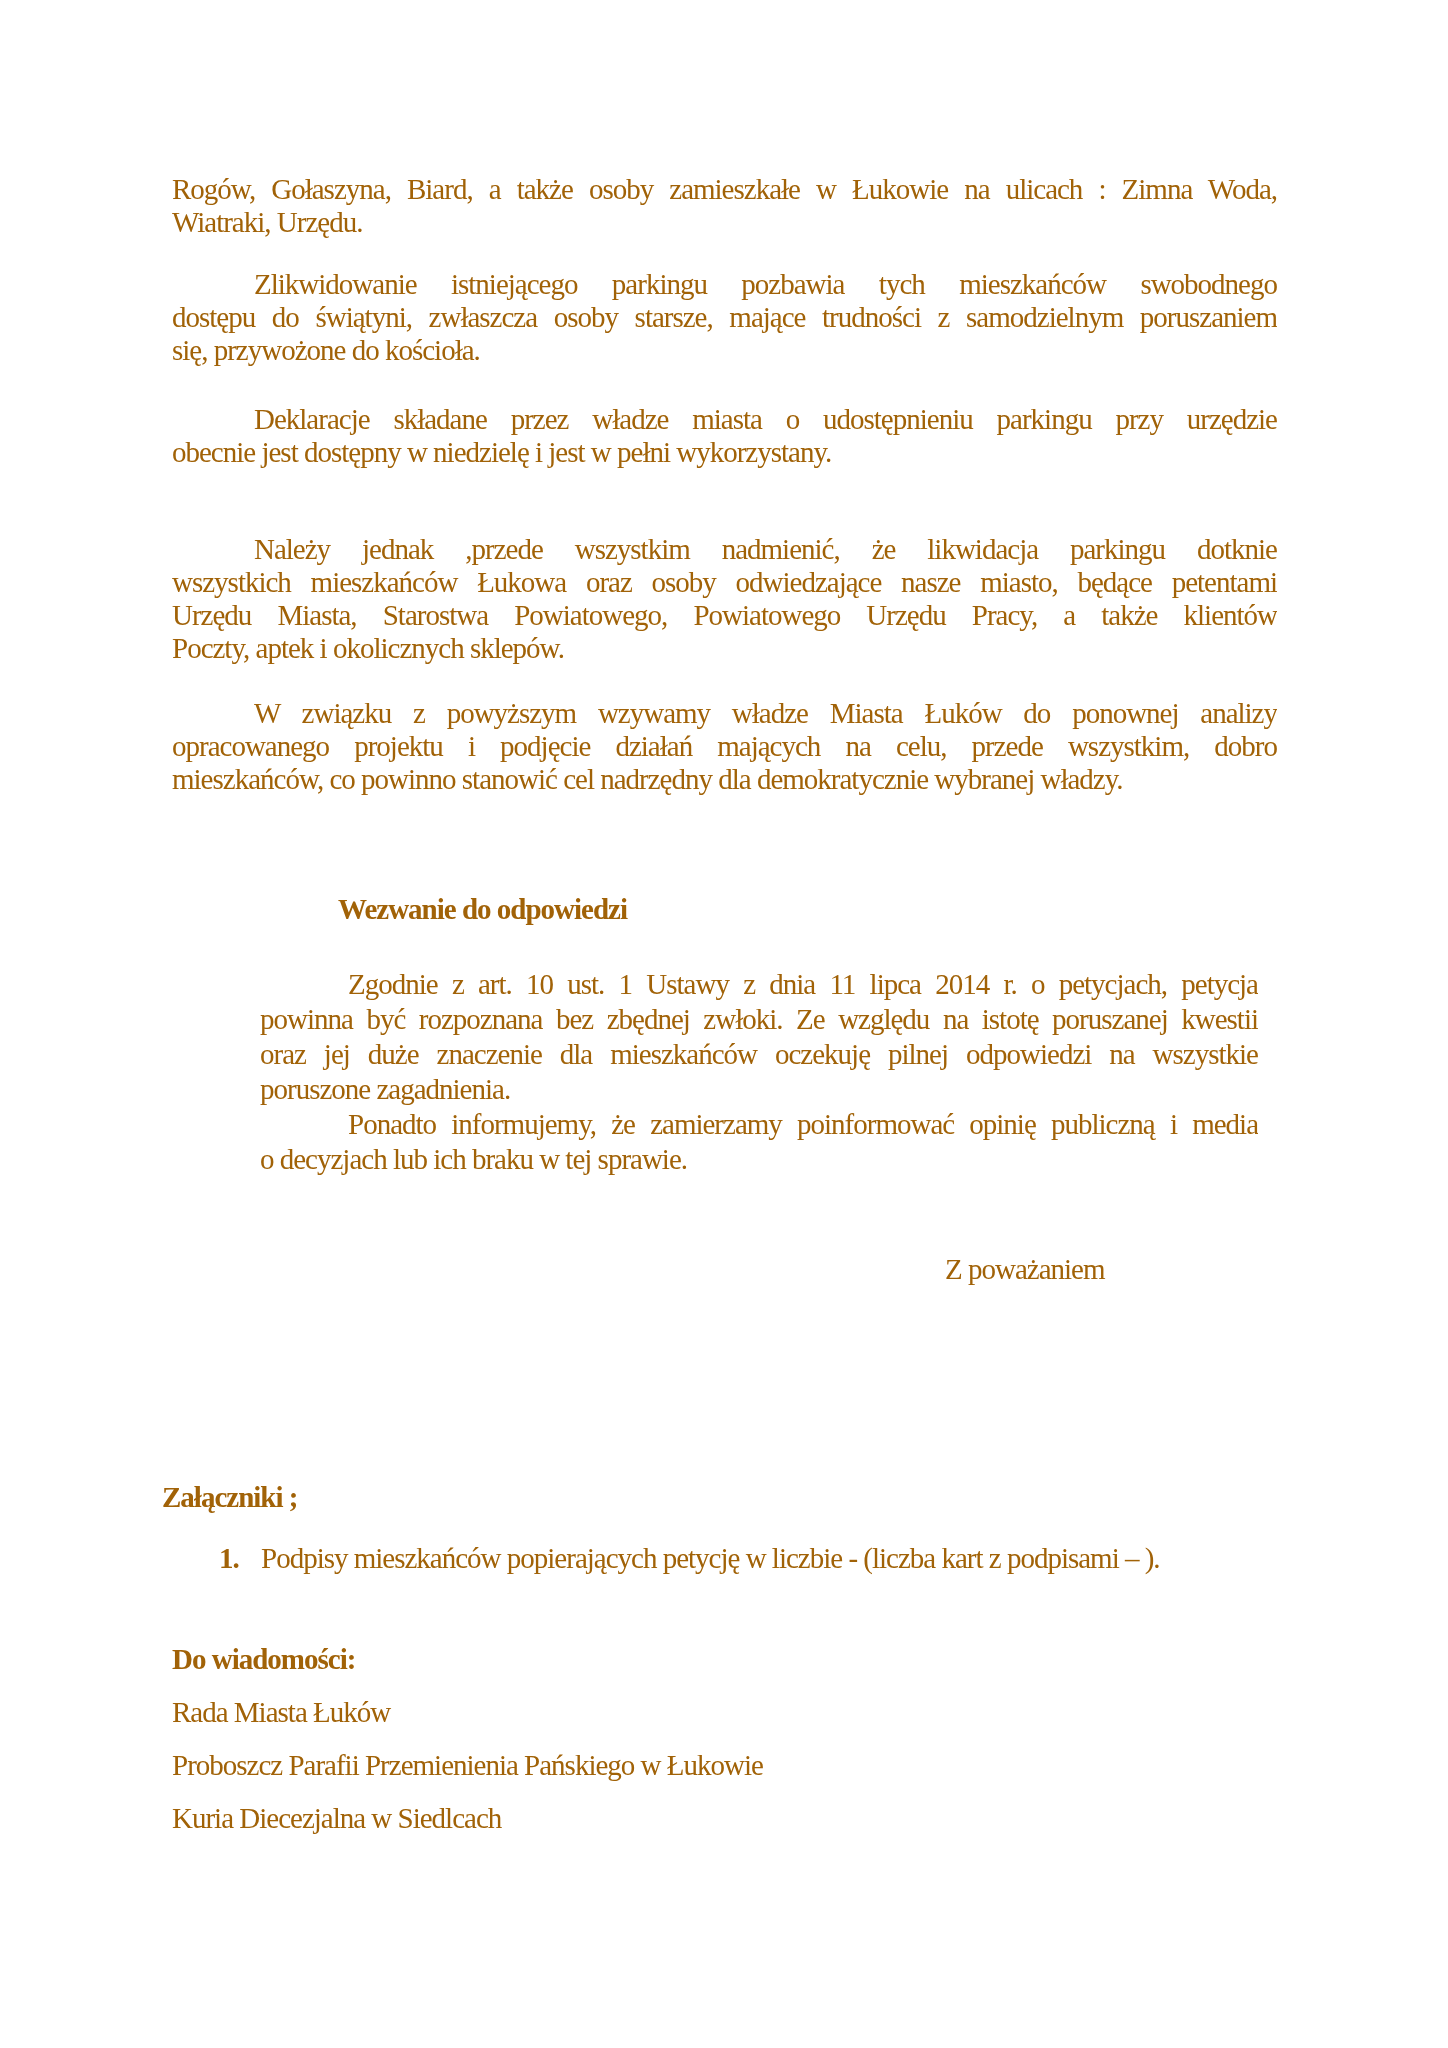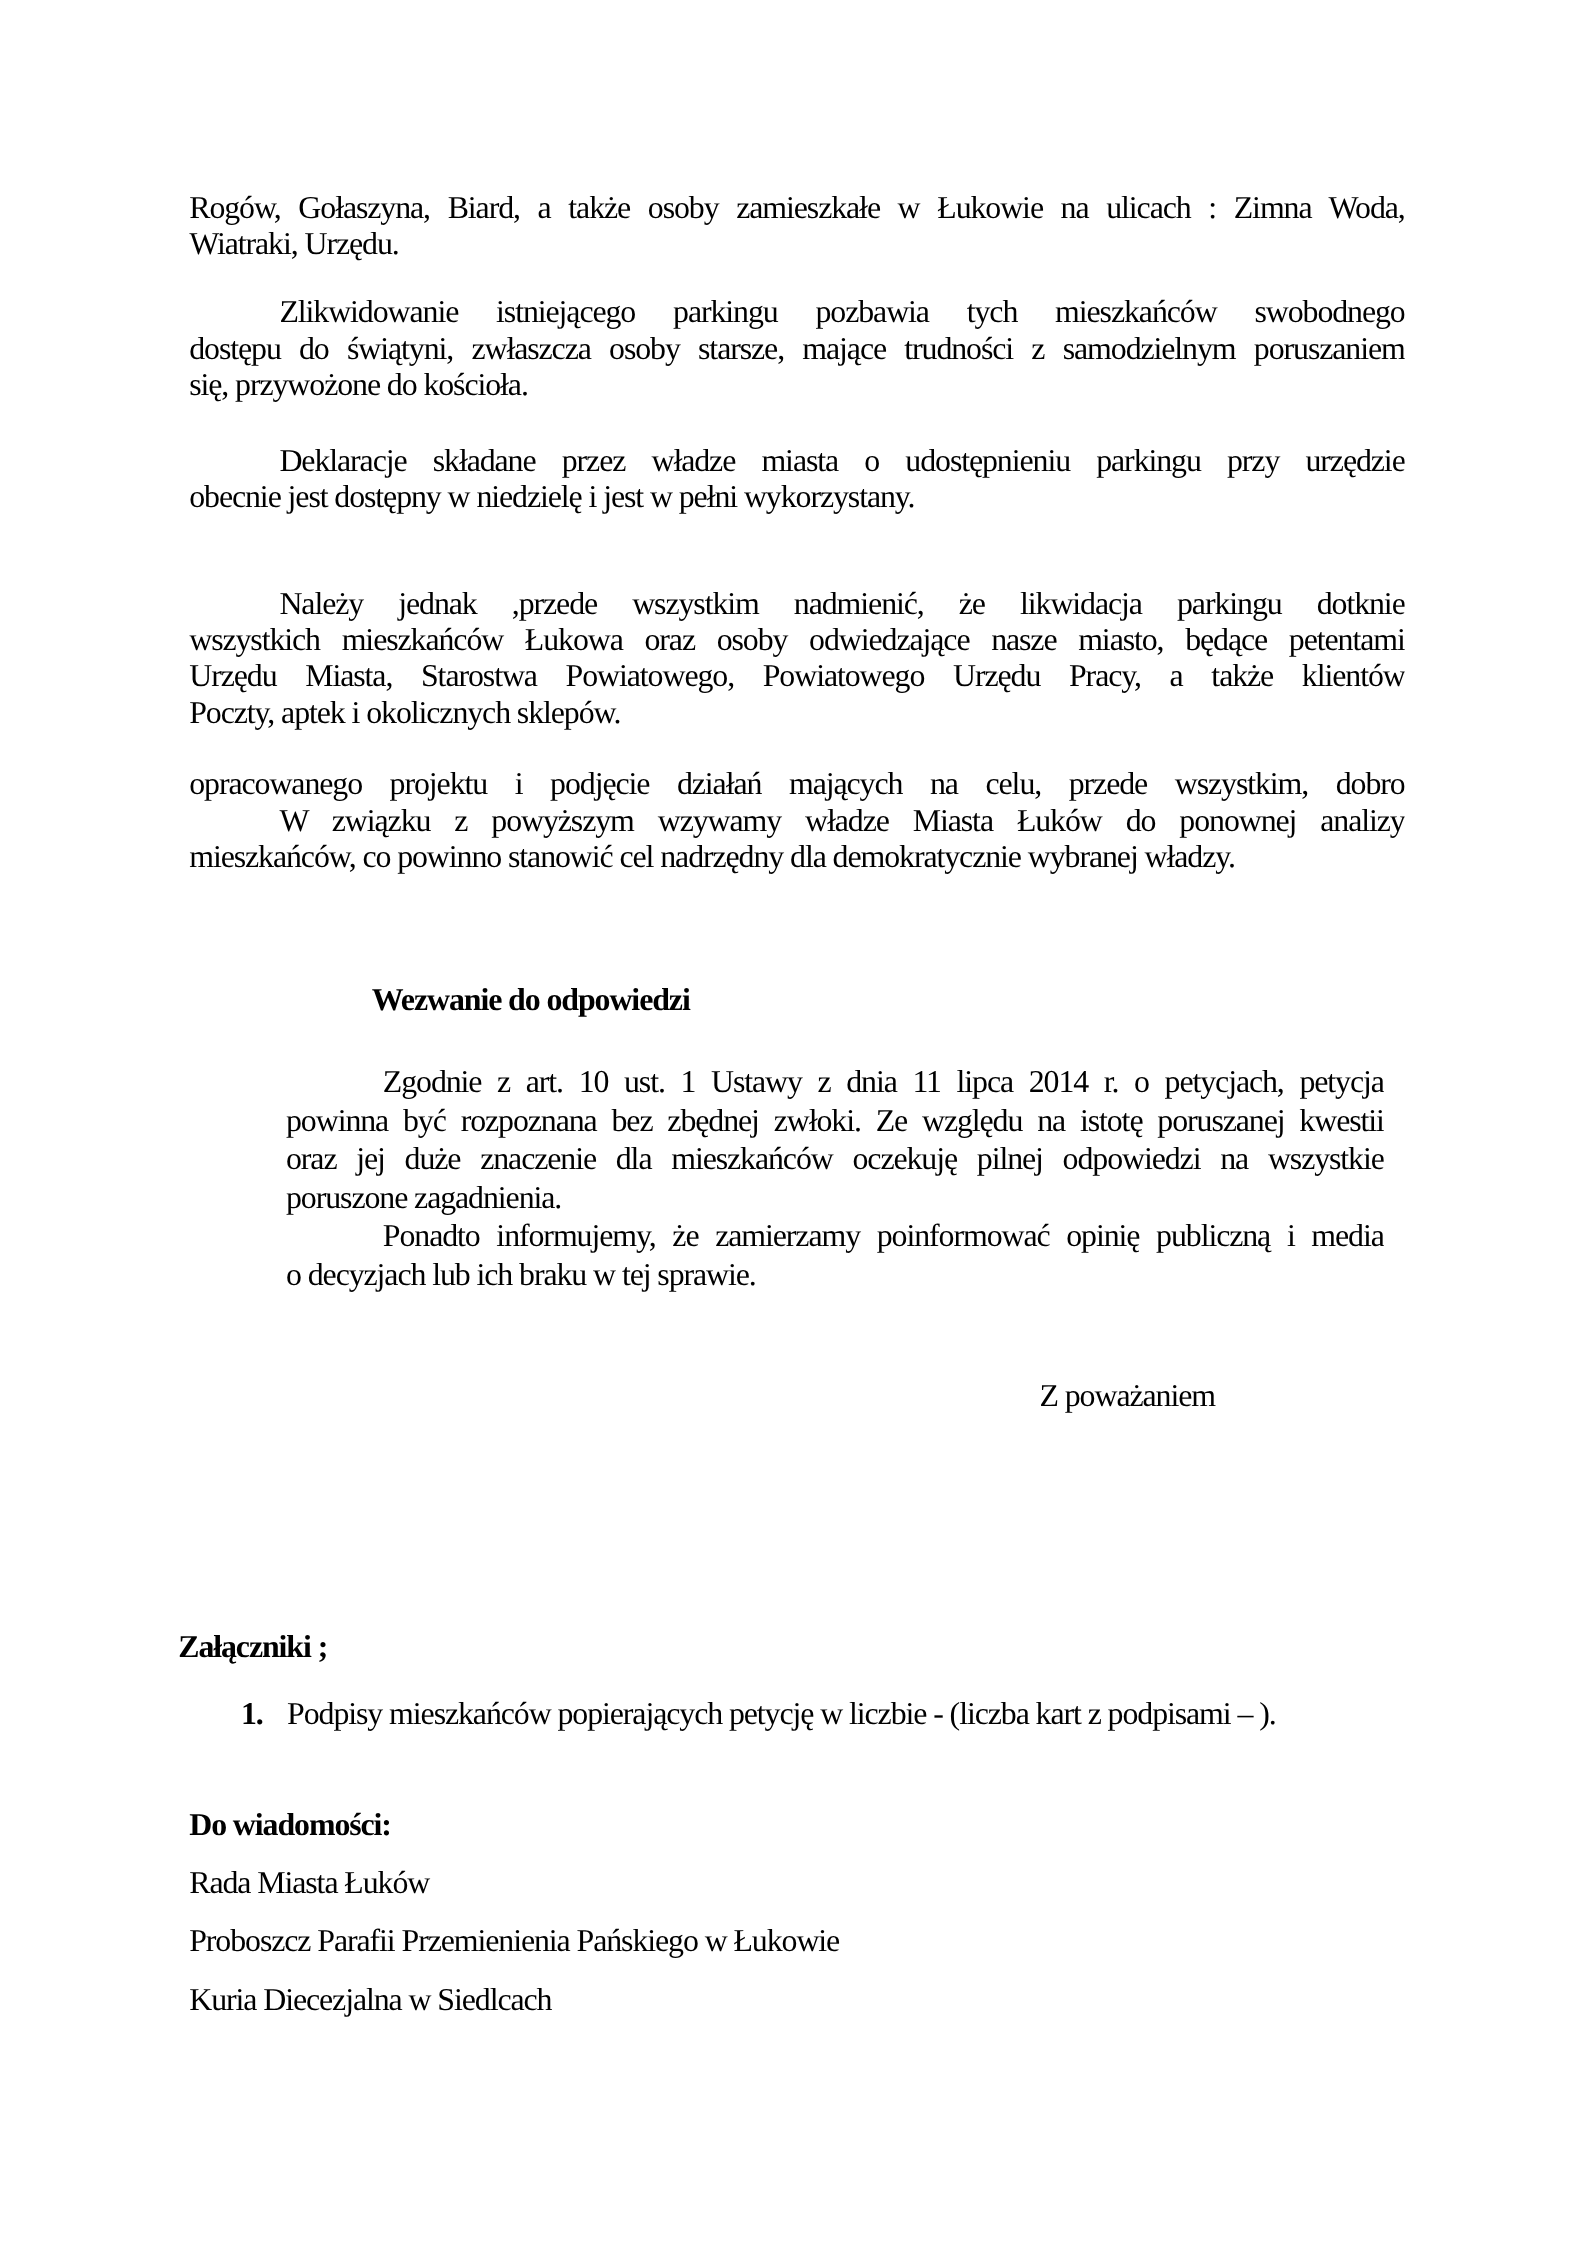--- a/index.html
+++ b/index.html
@@ -3,21 +3,21 @@
 <meta charset="utf-8">
 <style>
   html, body { margin: 0; padding: 0; background: #e8e8e8; }
   .page {
     position: relative;
     width: 1448px;
     height: 2048px;
     background: #ffffff;
     font-family: "Liberation Serif", "DejaVu Serif", serif;
     font-size: 29px;
-    color: #000000;
+    color: #a16207;
     letter-spacing: -1px;
     overflow: hidden;
   }
   .abs { position: absolute; }
   .para {
     left: 172px;
     width: 1105px;
     line-height: 33px;
   }
   .tline {
@@ -76,22 +76,22 @@
     </div>
 
   <div class="abs para indented" style="top:533px">
       <div class="tline first">Należy jednak ,przede wszystkim nadmienić, że likwidacja parkingu dotknie</div>
       <div class="tline">wszystkich mieszkańców Łukowa oraz osoby odwiedzające nasze miasto, będące petentami</div>
       <div class="tline">Urzędu Miasta, Starostwa Powiatowego, Powiatowego Urzędu Pracy, a także klientów</div>
       <div class="tline last">Poczty, aptek i okolicznych sklepów.</div>
     </div>
 
   <div class="abs para indented" style="top:697px">
+      <div class="tline first">W związku z powyższym wzywamy władze Miasta Łuków do ponownej analizy</div>
       <div class="tline">opracowanego projektu i podjęcie działań mających na celu, przede wszystkim, dobro</div>
-      <div class="tline first">W związku z powyższym wzywamy władze Miasta Łuków do ponownej analizy</div>
       <div class="tline last">mieszkańców, co powinno stanowić cel nadrzędny dla demokratycznie wybranej władzy.</div>
     </div>
 
   <div class="abs heading" style="top:893px">Wezwanie do odpowiedzi</div>
 
   <div class="abs response-block" style="top:967px">
     <div>
         <div class="tline first">Zgodnie z art. 10 ust. 1 Ustawy z dnia 11 lipca 2014 r. o petycjach, petycja</div>
         <div class="tline">powinna być rozpoznana bez zbędnej zwłoki. Ze względu na istotę poruszanej kwestii</div>
         <div class="tline">oraz jej duże znaczenie dla mieszkańców oczekuję pilnej odpowiedzi na wszystkie</div>

